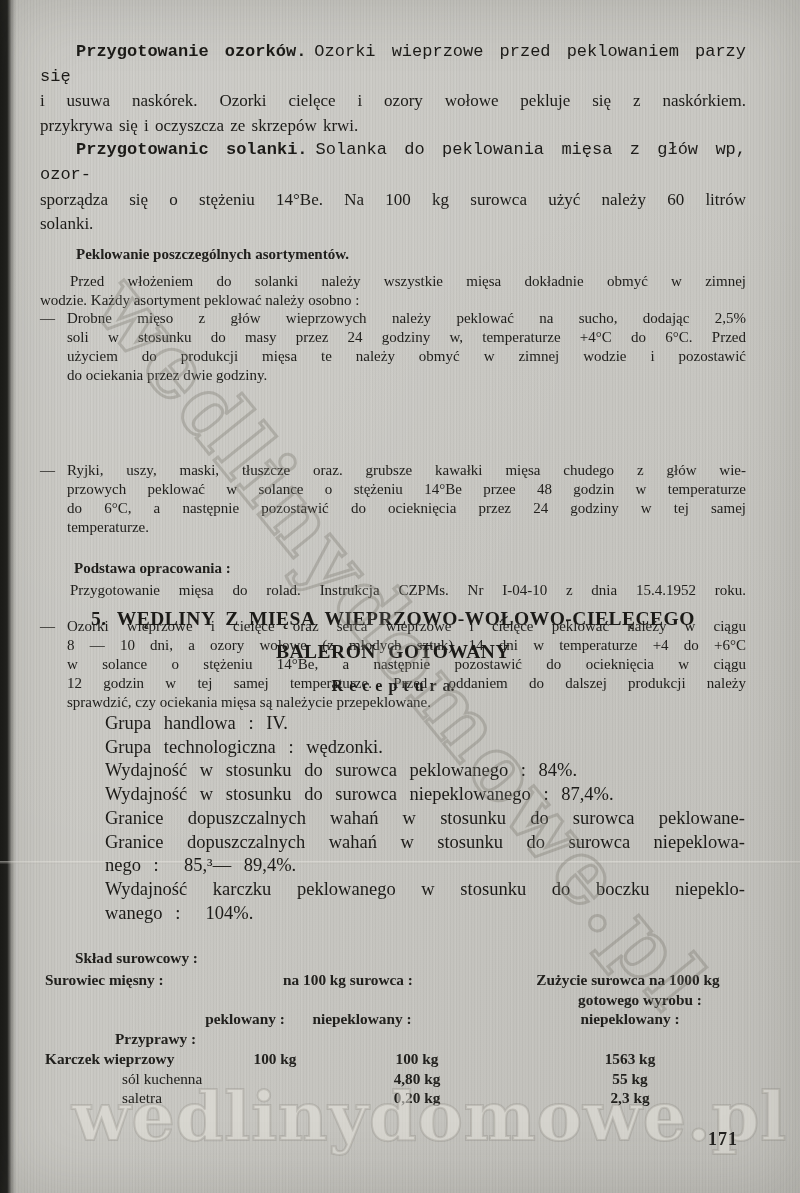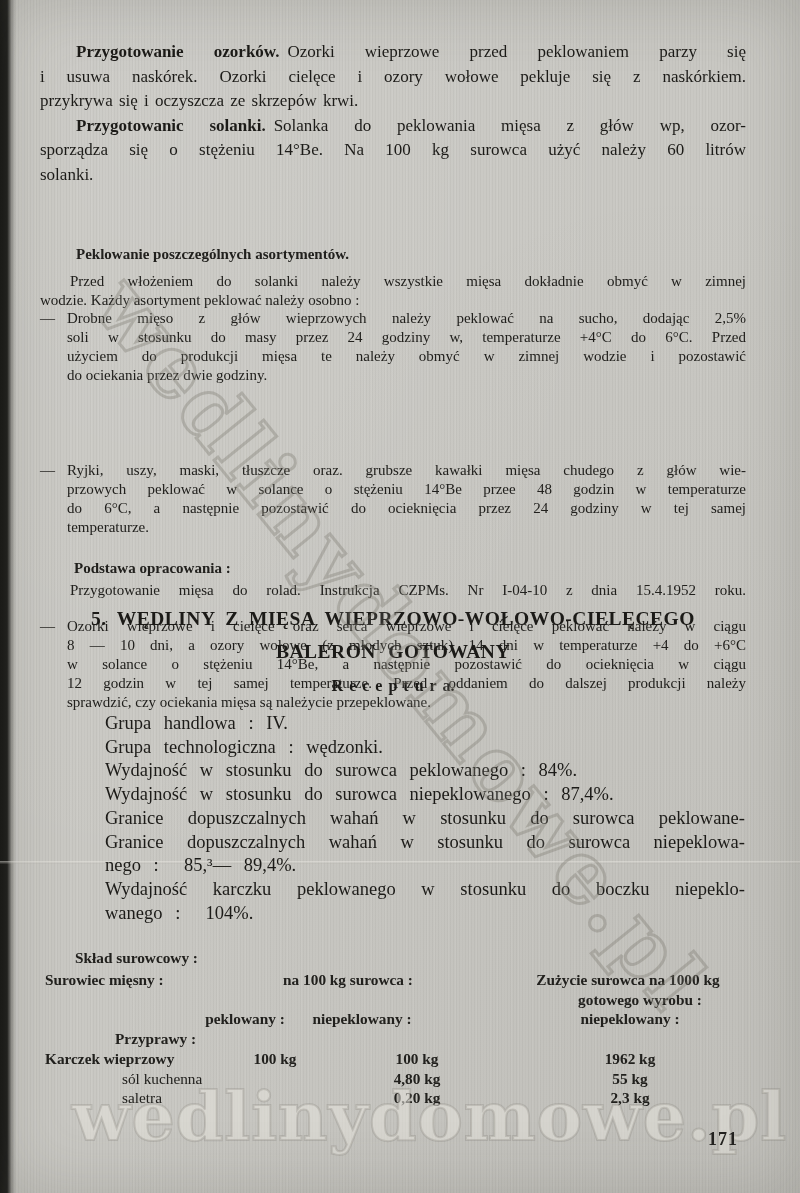--- a/index.html
+++ b/index.html
@@ -16,21 +16,21 @@
   .edge-left{position:absolute;left:0;top:0;bottom:0;width:16px;
     background:linear-gradient(90deg,#161614 0,#1e1e1c 45%,rgba(58,57,53,0.35) 72%,rgba(58,57,53,0) 100%);}
   .crease{position:absolute;left:0;right:0;top:861px;height:3px;
     background:linear-gradient(180deg,rgba(238,236,230,0.55),rgba(120,118,110,0.12));}
   .blk{position:absolute;left:40px;width:706px;}
   .line{min-height:1em;}
   .just{text-align:justify;text-align-last:justify;}
   .pre{white-space:pre-wrap;font-family:Liberation Serif, serif;}
   .b{font-weight:700;}
   .lead{font-weight:700;padding-right:8px;}
-  .ind{text-indent:36px;}
+  .ind{text-indent:36px;font-family:Liberation Mono, monospace;}
   .intro{top:40px;font-size:17px;line-height:24.6px;word-spacing:2px;color:#1c1b18;}
   .small{font-size:15px;line-height:19px;color:#21201d;}
   .pos-assort-h{top:245px;padding-left:36px;}
   .pos-assort-i{top:272px;}
   .ind-sm{text-indent:30px;}
   .bullet{position:relative;padding-left:27px;box-sizing:border-box;}
   .dash{position:absolute;left:0;top:0;font-weight:400;}
   .pos-b1{top:309px;}
   .pos-b2{top:385px;}
   .pos-b3{top:465px;}
@@ -127,21 +127,21 @@
     <div class="cell b cen" style="left:495px;top:42px;width:210px;">gotowego wyrobu :</div>
     <div class="cell b cen" style="left:155px;top:61px;width:100px;">peklowany :</div>
     <div class="cell b cen" style="left:262px;top:61px;width:120px;">niepeklowany :</div>
     <div class="cell b cen" style="left:475px;top:61px;width:230px;">niepeklowany :</div>
     <div class="cell b" style="left:75px;top:81px;">Przyprawy :</div>
 
     <div>
       <div class="cell b" style="left:5px;top:101px;">Karczek wieprzowy</div>
       <div class="cell b cen" style="left:185px;top:101px;width:100px;">100 kg</div>
       <div class="cell b cen" style="left:322px;top:101px;width:110px;">100 kg</div>
-      <div class="cell b cen" style="left:475px;top:101px;width:230px;">1962 kg</div>
+      <div class="cell b cen" style="left:475px;top:101px;width:230px;">1563 kg</div>
     </div>
     <div>
       <div class="cell" style="left:82px;top:121px;text-align:center;">sól kuchenna</div>
       <div class="cell b cen" style="left:322px;top:121px;width:110px;">4,80 kg</div>
       <div class="cell b cen" style="left:475px;top:121px;width:230px;">55   kg</div>
     </div>
     <div>
       <div class="cell" style="left:82px;top:140px;">saletra</div>
       <div class="cell b cen" style="left:322px;top:140px;width:110px;">0,20 kg</div>
       <div class="cell b cen" style="left:475px;top:140px;width:230px;">2,3 kg</div>

